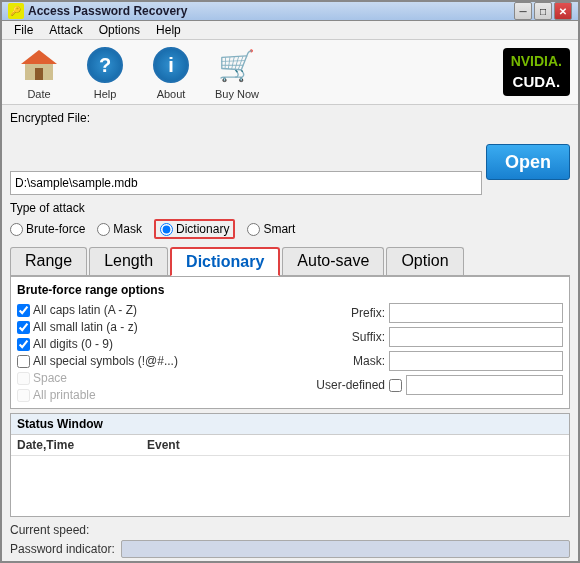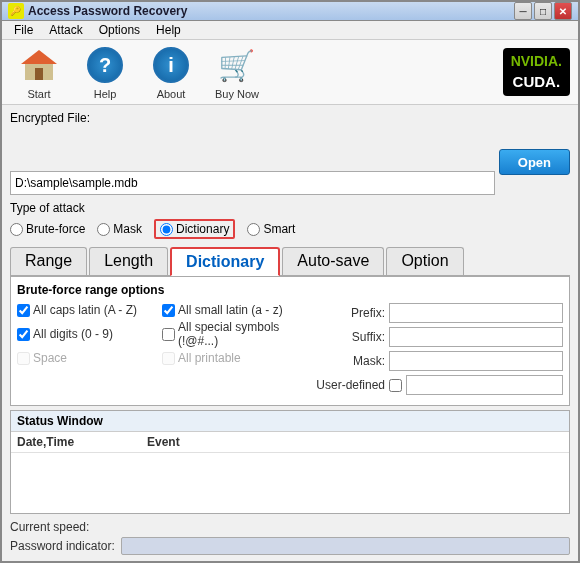--- a/index.html
+++ b/index.html
@@ -38,35 +38,35 @@
 
     
     .nvidia-badge { background: #000; color: #76b900; font-size: 10px; font-weight: bold; padding: 4px 8px; border-radius: 4px; text-align: center; line-height: 1.4; }
 
     .content { flex: 1; display: flex; flex-direction: column; padding: 6px 8px; gap: 4px; }
     .field-input { flex: 1; height: 22px; border: 1px solid #aaa; background: white; padding: 2px 4px; font-size: 12px; margin-top: 42px; }
 
     .open-btn {
       background: linear-gradient(to bottom, #3aabf0, #1880d0);
       color: white; border: 1px solid #1060a0; border-radius: 3px;
-      padding: 4px 18px; cursor: pointer; font-size: 13px; font-weight: bold; height: 26px;
+      padding: 4px 18px; cursor: pointer; font-size: 18px; font-weight: bold; height: 36px;
     }
 
     .attack-row { display: flex; align-items: center; gap: 12px; padding: 2px 0; }
     .radio-label { display: flex; align-items: center; gap: 3px; cursor: pointer; }
     .radio-label input { margin: 0; }
 
     .tabs { display: flex; gap: 0; border-bottom: 1px solid #aaa; }
     .tab { padding: 4px 14px; border: 1px solid #aaa; border-bottom: none; background: #e8e8e8; cursor: pointer; font-size: 16px; margin-right: 2px; border-radius: 3px 3px 0 0; }
     .tab.active { background: white; border-bottom: 1px solid white; margin-bottom: -1px; font-weight: bold; color: #0060c0; border: 2px solid #e04040; border-bottom: 1px solid white; }
 
     .panel { border: 1px solid #aaa; background: white; padding: 6px; flex: 0 0 auto; }
     .panel-title { font-weight: bold; font-size: 12px; margin-bottom: 6px; }
 
-    .checkbox-grid { display: grid; grid-template-columns: 1fr 1fr; gap: 3px 0; }
+    .checkbox-grid { display: grid; grid-template-columns: 1fr; gap: 3px 0; }
     .check-row { display: flex; align-items: center; gap: 3px; }
     .check-row input[type=checkbox] { margin: 0; }
     .check-row label { font-size: 12px; color: #333; }
     .check-row.disabled label { color: #aaa; }
     .check-row.disabled input { opacity: 0.5; }
 
     .panel-inner { display: flex; gap: 8px; }
     .checkboxes-col { flex: 1; }
     .options-col { flex: 0 0 220px; }
 
@@ -138,21 +138,21 @@
 
       <div class="toolbar-btn">
         <div class="toolbar-icon">
           <div style="display:flex;flex-direction:column;align-items:center;">
             <div style="width:0;height:0;border-left:18px solid transparent;border-right:18px solid transparent;border-bottom:14px solid #e06030;"></div>
             <div style="width:28px;height:16px;background:#d0c090;position:relative;">
               <div style="width:8px;height:12px;background:#8b5a2b;position:absolute;bottom:0;left:50%;transform:translateX(-50%);"></div>
             </div>
           </div>
         </div>
-        <span class="toolbar-label">Start</span>
+        <span class="toolbar-label">Date</span>
       </div>
 
       <div class="toolbar-btn">
         <div class="toolbar-icon">
           <div class="icon-help">?</div>
         </div>
         <span class="toolbar-label">Help</span>
       </div>
 
       <div class="toolbar-btn">

